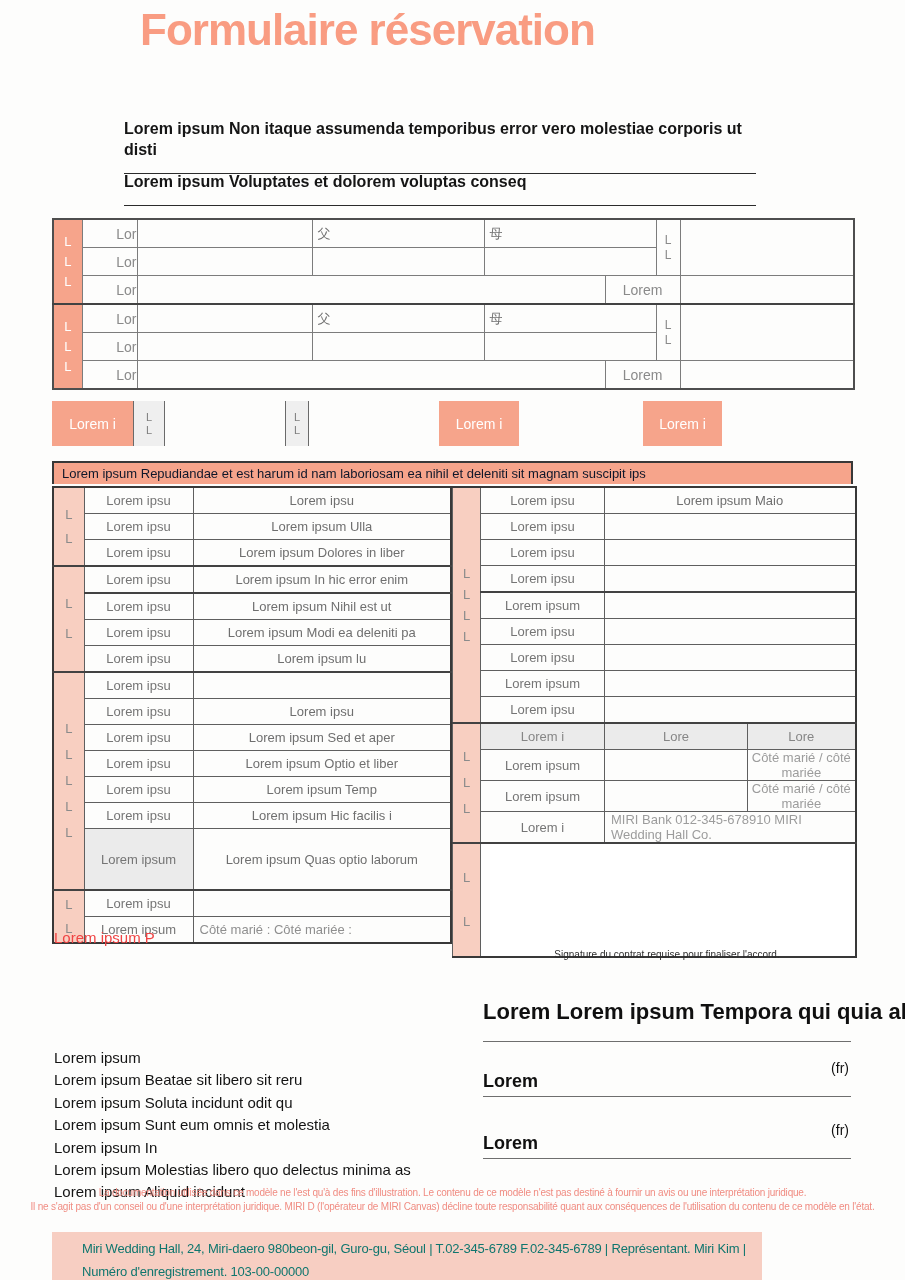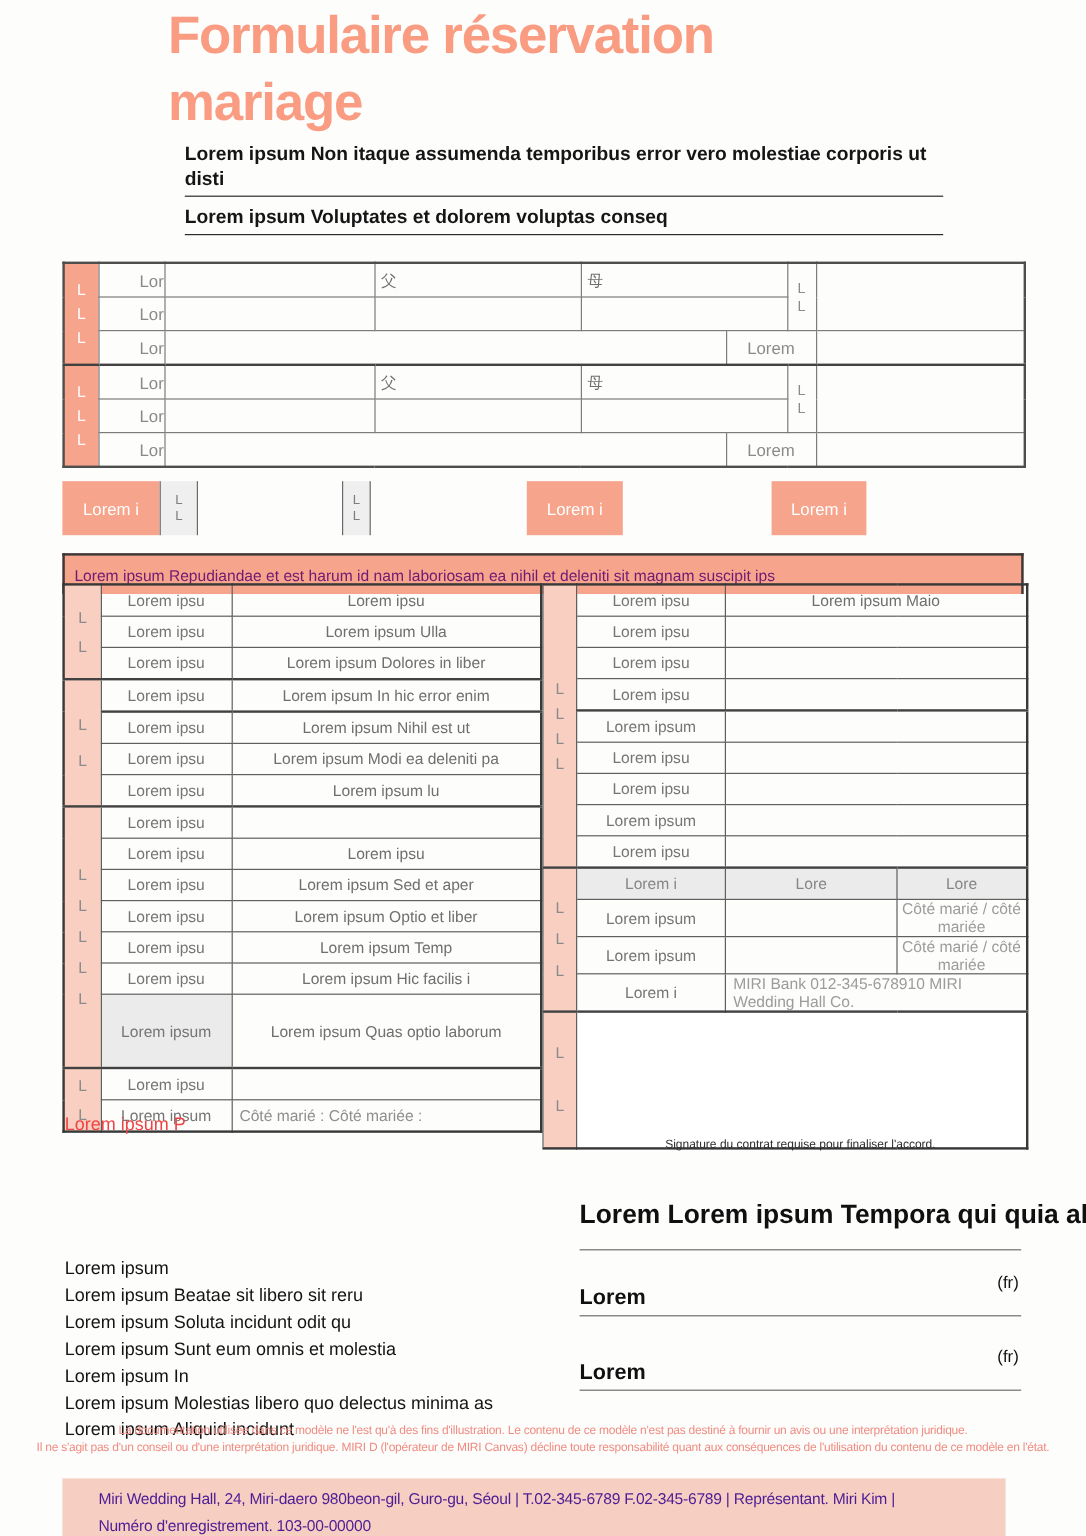--- a/index.html
+++ b/index.html
@@ -7,23 +7,23 @@
   #page {
     position:relative; width:905px; height:1280px; overflow:hidden;
     background:#fdfdfc; font-family:"Liberation Sans", sans-serif;
   }
   
   .title {
     position:absolute; left:140px; top:2px; color:#F99C82;
     font-size:44px; font-weight:700; line-height:56px; letter-spacing:-1px;
   }
   .subtitle {
-    position:absolute; left:154px; width:632px; color:#151515;
+    position:absolute; left:124px; width:632px; color:#151515;
     font-size:16px; font-weight:700; line-height:21px;
-    border-bottom:1px solid #2b2b2b; padding-bottom:3px;
+    border-bottom:1px solid #2b2b2b; padding-bottom:13px;
   }
   .sub1 { top:118px; }
   .sub2 { top:171px; }
   
   table { border-collapse:collapse; table-layout:fixed; }
   td { padding:0; vertical-align:middle; }
   .party { position:absolute; left:52px; top:218px; width:801px; border:2px solid #4e4e4e; }
   .party td { border:1px solid #7c7c7c; height:27px; }
   tr.gb > td { border-top:2px solid #424242 !important; }
   .psp { background:#F6A48B; color:#ffffff; font-size:13px; line-height:20px; text-align:center; white-space:pre-line; }
@@ -38,23 +38,23 @@
     font-size:14px; display:flex; align-items:center; justify-content:center; cursor:pointer;
   }
   .llbox {
     position:absolute; top:0; height:45px; background:#EFEFEF;
     border-left:1px solid #6a6a6a; border-right:1px solid #6a6a6a;
     color:#7d7d7d; font-size:11px; line-height:13px; white-space:pre-line;
     display:flex; align-items:center; justify-content:center; text-align:center;
   }
   
   .thead {
-    position:absolute; left:52px; top:461px; width:801px; height:34px; box-sizing:border-box;
+    position:absolute; left:52px; top:461px; width:801px; height:23px; box-sizing:border-box;
     background:#F6A48B; border:2px solid #383838; border-bottom:none;
-    color:#701a75; font-size:13px; display:flex; align-items:center; padding-left:8px;
+    color:#0f172a; font-size:13px; display:flex; align-items:center; padding-left:8px;
   }
   .mtwrap { position:absolute; left:52px; top:486px; display:flex; align-items:flex-start; }
   .mt { border:2px solid #383838; }
   .mt td { border:1px solid #5f5f5f; height:25px; font-size:13px; }
   .mt-left  { width:398px; }
   .mt-right { width:403px; border-left-width:1px; }
   .sl { background:#F8CFC1; color:#8B8B8B; font-size:12.5px; text-align:center; white-space:pre-line; }
   .lh21 { line-height:21px; } .lh24 { line-height:24px; } .lh26 { line-height:26px; }
   .lh30 { line-height:30px; } .lh44 { line-height:44px; }
   .mlbl { color:#757575; text-align:center; }
@@ -77,33 +77,32 @@
     border-bottom:1.5px solid #6e6e6e; padding-bottom:16px;
   }
   .sigfield { height:36px; border-bottom:1.5px solid #6e6e6e; }
   .sf1 { top:1060px; } .sf2 { top:1122px; }
   .sigfield .lab { position:absolute; left:0; bottom:4px; font-size:18px; font-weight:700; color:#101010; }
   .sigfield .unit { position:absolute; right:2px; top:0; font-size:14px; color:#111111; }
   
   .disclaimer { position:absolute; left:0; top:1186px; width:905px; text-align:center; color:#F08C82; }
   .disclaimer div { font-size:10px; line-height:14px; white-space:nowrap; letter-spacing:-0.2px; }
   .footer {
-    position:absolute; left:52px; top:1232px; width:786px; height:48px; box-sizing:border-box;
-    background:#F7CEC2; color:#4c1d95; font-size:13px; line-height:23px;
+    position:absolute; left:52px; top:1232px; width:710px; height:48px; box-sizing:border-box;
+    background:#F7CEC2; color:#0f766e; font-size:13px; line-height:23px;
     padding:5px 0 0 30px; letter-spacing:-0.2px; white-space:nowrap;
   }
 </style>
 </head>
 <body>
 
 <div id="page">
 
   <div class="title">
     <div>Formulaire réservation</div>
-    <div>mariage</div>
   </div>
   <div class="subtitle sub1">Lorem ipsum Non itaque assumenda temporibus error vero molestiae corporis ut disti</div>
   <div class="subtitle sub2">Lorem ipsum Voluptates et dolorem voluptas conseq</div>
 
   <table class="party">
     <colgroup>
       <col style="width:29px">
         <col style="width:55px">
         <col style="width:175px">
         <col style="width:172px">

